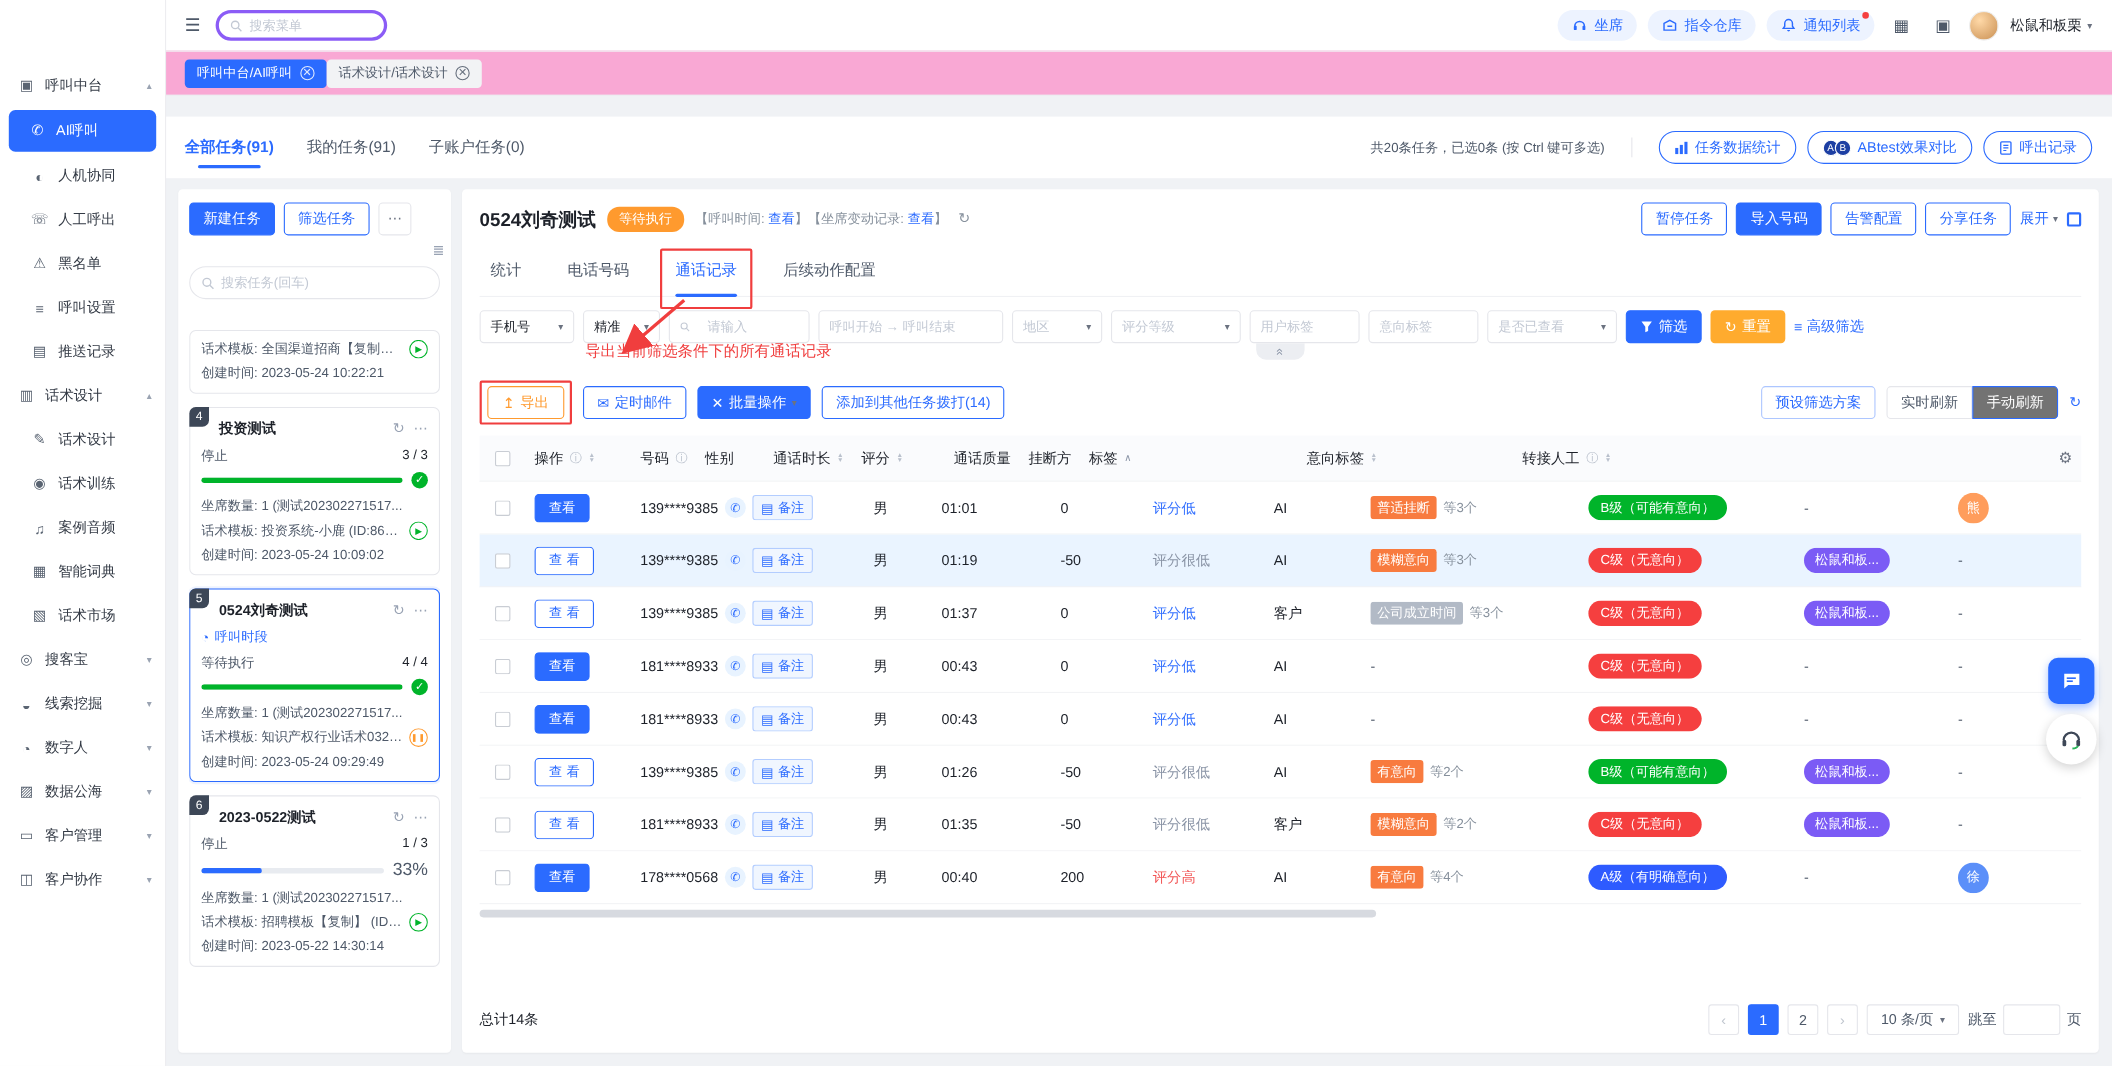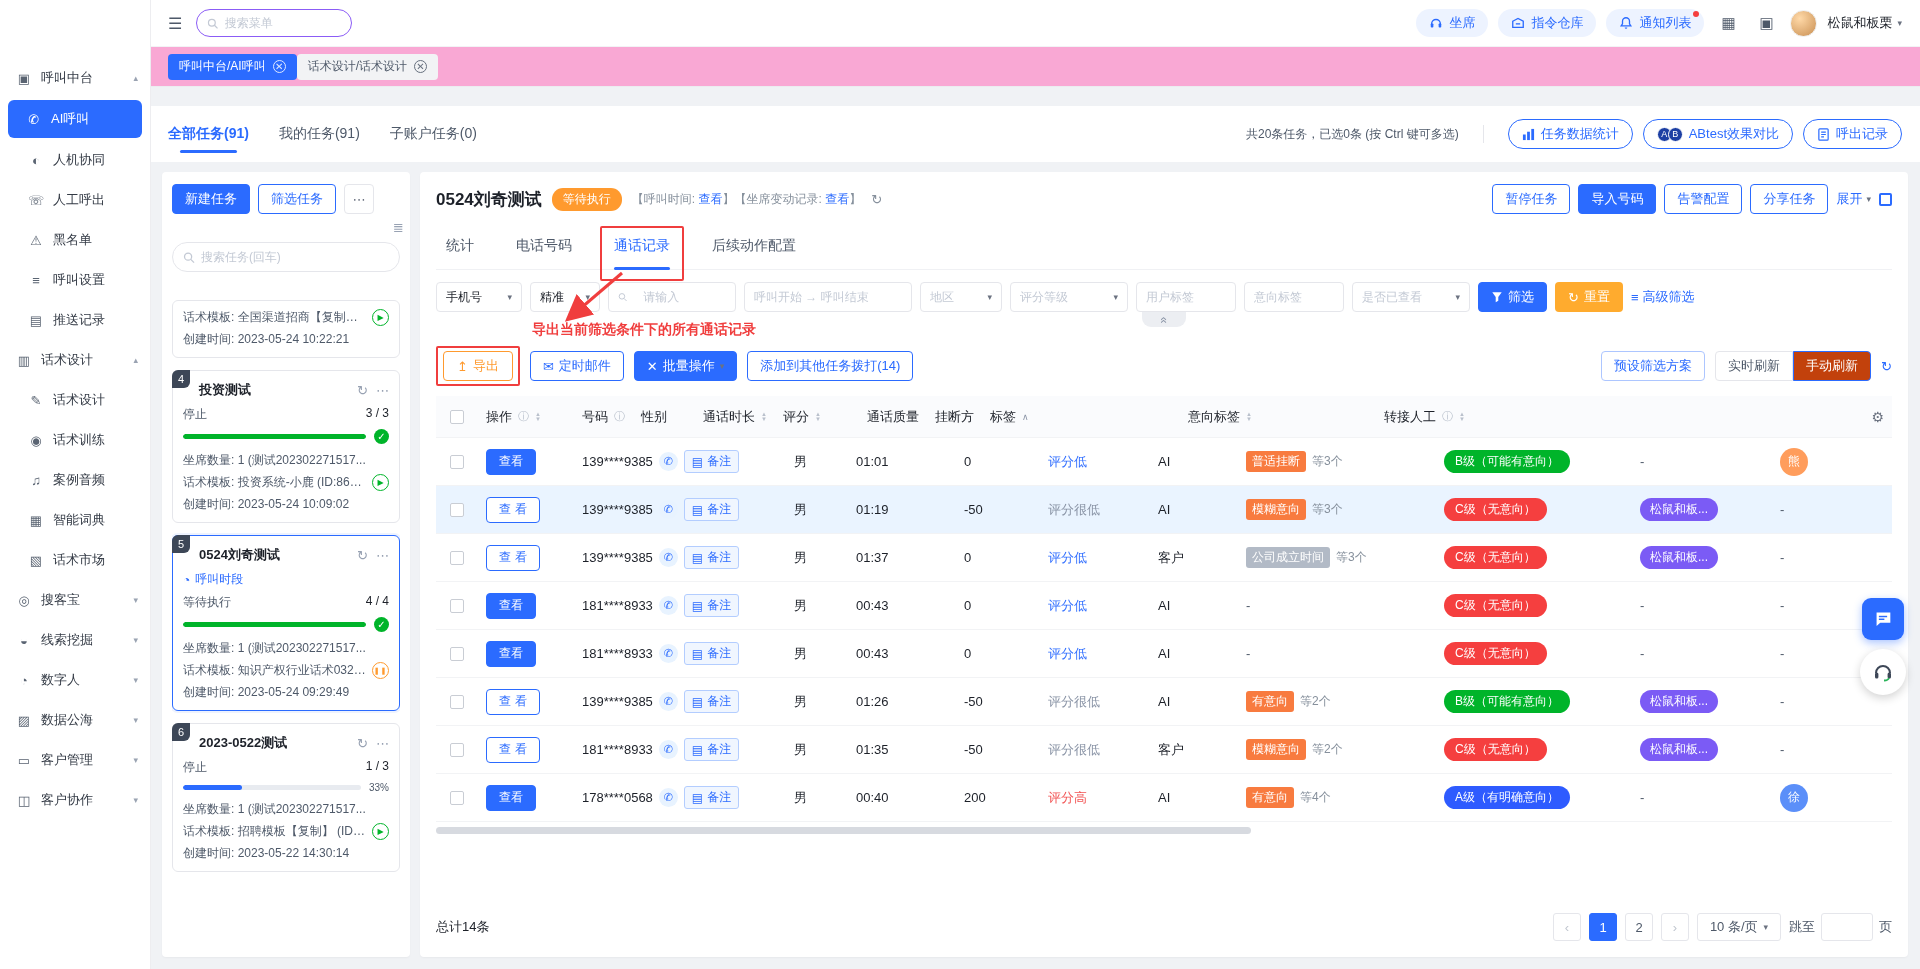--- a/index.html
+++ b/index.html
@@ -13,21 +13,21 @@
   .side-item .ico{width:16px;text-align:center;color:#5a6472;font-size:13px;flex-shrink:0}
   .side-item .chev{margin-left:auto;color:#9aa3b2;font-size:9px}
   .side-item.sub{padding-left:28px}
   .side-item.active{background:#2b6bff;color:#fff;border-radius:6px;margin:2px 8px;height:38px;padding-left:18px}
   .side-item.active .ico{color:#fff}
 
   
   .main{flex:1;display:flex;flex-direction:column;min-width:0}
   .topbar{height:46px;background:#fff;display:flex;align-items:center;gap:14px;padding:0 18px}
   .tb-collapse{color:#4e5969;font-size:16px;cursor:pointer}
-  .tb-search{width:156px;height:28px;border:1px solid #8b5cf6;border-radius:14px;display:flex;align-items:center;gap:6px;padding:0 10px}
+  .tb-search{width:156px;height:28px;border:3px solid #8b5cf6;border-radius:14px;display:flex;align-items:center;gap:6px;padding:0 10px}
   .tb-search input{border:none;outline:none;width:100%;font-size:12px;color:#1d2129;background:transparent}
   .tb-search input::placeholder{color:#c3c9d4}
   .tb-right{margin-left:auto;display:flex;align-items:center;gap:10px}
   .chip{height:28px;background:#edf3ff;color:#2b6bff;border-radius:14px;display:flex;align-items:center;gap:6px;padding:0 13px;cursor:pointer;position:relative;font-size:13px}
   .chip .dot{position:absolute;top:2px;right:5px;width:6px;height:6px;background:#f53f3f;border-radius:50%}
   .tb-ico{width:28px;height:28px;display:flex;align-items:center;justify-content:center;color:#4e5969;font-size:15px;cursor:pointer}
   .avatar{width:27px;height:27px;border-radius:50%;background:radial-gradient(circle at 35% 30%,#ffd9a8,#c98f52);border:1px solid #eee}
   .user-name{font-size:13px;color:#1d2129;display:flex;align-items:center;gap:5px;cursor:pointer}
   .caret{font-size:9px;color:#6b7280}
 
@@ -69,21 +69,21 @@
   .tc-title .ops{margin-left:auto;color:#98a2b3;display:flex;gap:8px;font-weight:normal}
   .tc-sched{color:#2b6bff;margin-bottom:6px;display:flex;align-items:center;gap:5px}
   .tc-status{display:flex;margin-bottom:6px}
   .tc-status .ratio{margin-left:auto;color:#1d2129}
   .tc-prog{display:flex;align-items:center;gap:8px;margin-bottom:8px}
   .bar{flex:1;height:5px;border-radius:3px;background:#e8ebf0;overflow:hidden}
   .bar i{display:block;height:100%;border-radius:3px}
   .bar i.green{background:#00b42a}
   .bar i.blue{background:#2b6bff}
   .done-circle{width:15px;height:15px;border-radius:50%;background:#00b42a;color:#fff;font-size:10px;display:flex;align-items:center;justify-content:center}
-  .pct{color:#4e5969;font-size:10px}
+  .pct{color:#4e5969;font-size:16px}
   .tc-line{display:flex;align-items:center;gap:6px;margin-bottom:5px;white-space:nowrap;overflow:hidden}
   .tc-line .txt{overflow:hidden;text-overflow:ellipsis;flex:1}
   .play-circle{width:17px;height:17px;border-radius:50%;border:1.5px solid #00b42a;color:#00b42a;font-size:8px;display:flex;align-items:center;justify-content:center;flex-shrink:0;cursor:pointer}
   .pause-circle{width:17px;height:17px;border-radius:50%;border:1.5px solid #ff9a2e;color:#ff9a2e;font-size:7px;letter-spacing:1px;display:flex;align-items:center;justify-content:center;flex-shrink:0;cursor:pointer}
 
   
   .detail{flex:1;display:flex;flex-direction:column;min-width:0;padding:0 16px;position:relative}
   .d-head{display:flex;align-items:center;gap:10px;padding:12px 0 10px}
   .d-title{font-size:17px;font-weight:bold}
   .badge-wait{background:#ff9a2e;color:#fff;border-radius:11px;padding:3px 11px;font-size:12px}
@@ -111,21 +111,21 @@
   .collapse-pill b{display:inline-block;transform:rotate(90deg);font-weight:normal;line-height:1}
 
   .t-row{display:flex;align-items:center;gap:10px;margin-top:28px;padding-bottom:10px}
   .red-wrap{border:2px solid #f03e3e;padding:3px 5px;border-radius:2px;display:inline-flex}
   .btn-export{height:30px;padding:0 13px;border-radius:4px;border:1px solid #ff9a2e;color:#ff9a2e;background:#fff;font-size:13px;display:inline-flex;align-items:center;gap:5px;cursor:pointer}
   .t-right{margin-left:auto;display:flex;align-items:center;gap:10px}
   .seg{display:flex}
   .seg .s{height:30px;padding:0 12px;border:1px solid #e5e6eb;display:flex;align-items:center;font-size:13px;color:#4e5969;background:#fff;cursor:pointer}
   .seg .s:first-child{border-radius:4px 0 0 4px}
   .seg .s:last-child{border-radius:0 4px 4px 0}
-  .seg .s.on{background:#c2410c;color:#fff;border-color:#2b6bff}
+  .seg .s.on{background:#737373;color:#fff;border-color:#2b6bff}
 
   
   .tbl{display:flex;flex-direction:column;min-width:0}
   .tbl-head,.tbl-row{display:flex;align-items:center;border-bottom:1px solid #f2f3f5}
   .tbl-head{background:#fafbfd;min-height:42px;color:#1d2129;font-size:13px}
   .tbl-row{min-height:48px;background:#fff}
   .tbl-row.hl{background:#eaf4ff}
   .c{padding:0 8px;display:flex;align-items:center;gap:6px;overflow:hidden;white-space:nowrap}
   .c-check{width:42px;justify-content:center;flex-shrink:0}
   .c-op{width:96px;flex-shrink:0}
@@ -166,21 +166,21 @@
 
   .t-foot{display:flex;align-items:center;padding:14px 0 16px;margin-top:auto}
   .pager{margin-left:auto;display:flex;align-items:center;gap:8px}
   .pg{min-width:28px;height:28px;border:1px solid #e5e6eb;border-radius:3px;display:flex;align-items:center;justify-content:center;color:#4e5969;background:#fff;cursor:pointer;font-size:13px;padding:0 6px}
   .pg.active{background:#2b6bff;color:#fff;border-color:#2b6bff}
   .pg.nav{color:#c0c6cf}
   .jump input{width:52px;height:28px;border:1px solid #e5e6eb;border-radius:3px;outline:none;text-align:center}
   .jump{display:flex;align-items:center;gap:6px;color:#4e5969}
 
   
-  .anno-text{position:absolute;left:112px;top:149px;color:#f03e3e;font-size:14px;font-weight:700;z-index:6;pointer-events:none}
+  .anno-text{position:absolute;left:112px;top:139px;color:#f03e3e;font-size:14px;font-weight:400;z-index:6;pointer-events:none}
   .anno-arrow{position:absolute;left:140px;top:96px;z-index:6;pointer-events:none}
 
   
   .float-stack{position:absolute;right:14px;top:598px;display:flex;flex-direction:column;gap:9px;align-items:center;z-index:8}
   .f-chat{width:42px;height:42px;border-radius:9px;background:#2b6bff;display:flex;align-items:center;justify-content:center;box-shadow:0 3px 8px rgba(43,107,255,.4);cursor:pointer}
   .f-phone{width:46px;height:46px;border-radius:50%;background:#fff;display:flex;align-items:center;justify-content:center;box-shadow:0 3px 10px rgba(0,0,0,.18);cursor:pointer}
 </style>
 </head>
 <body>
 

